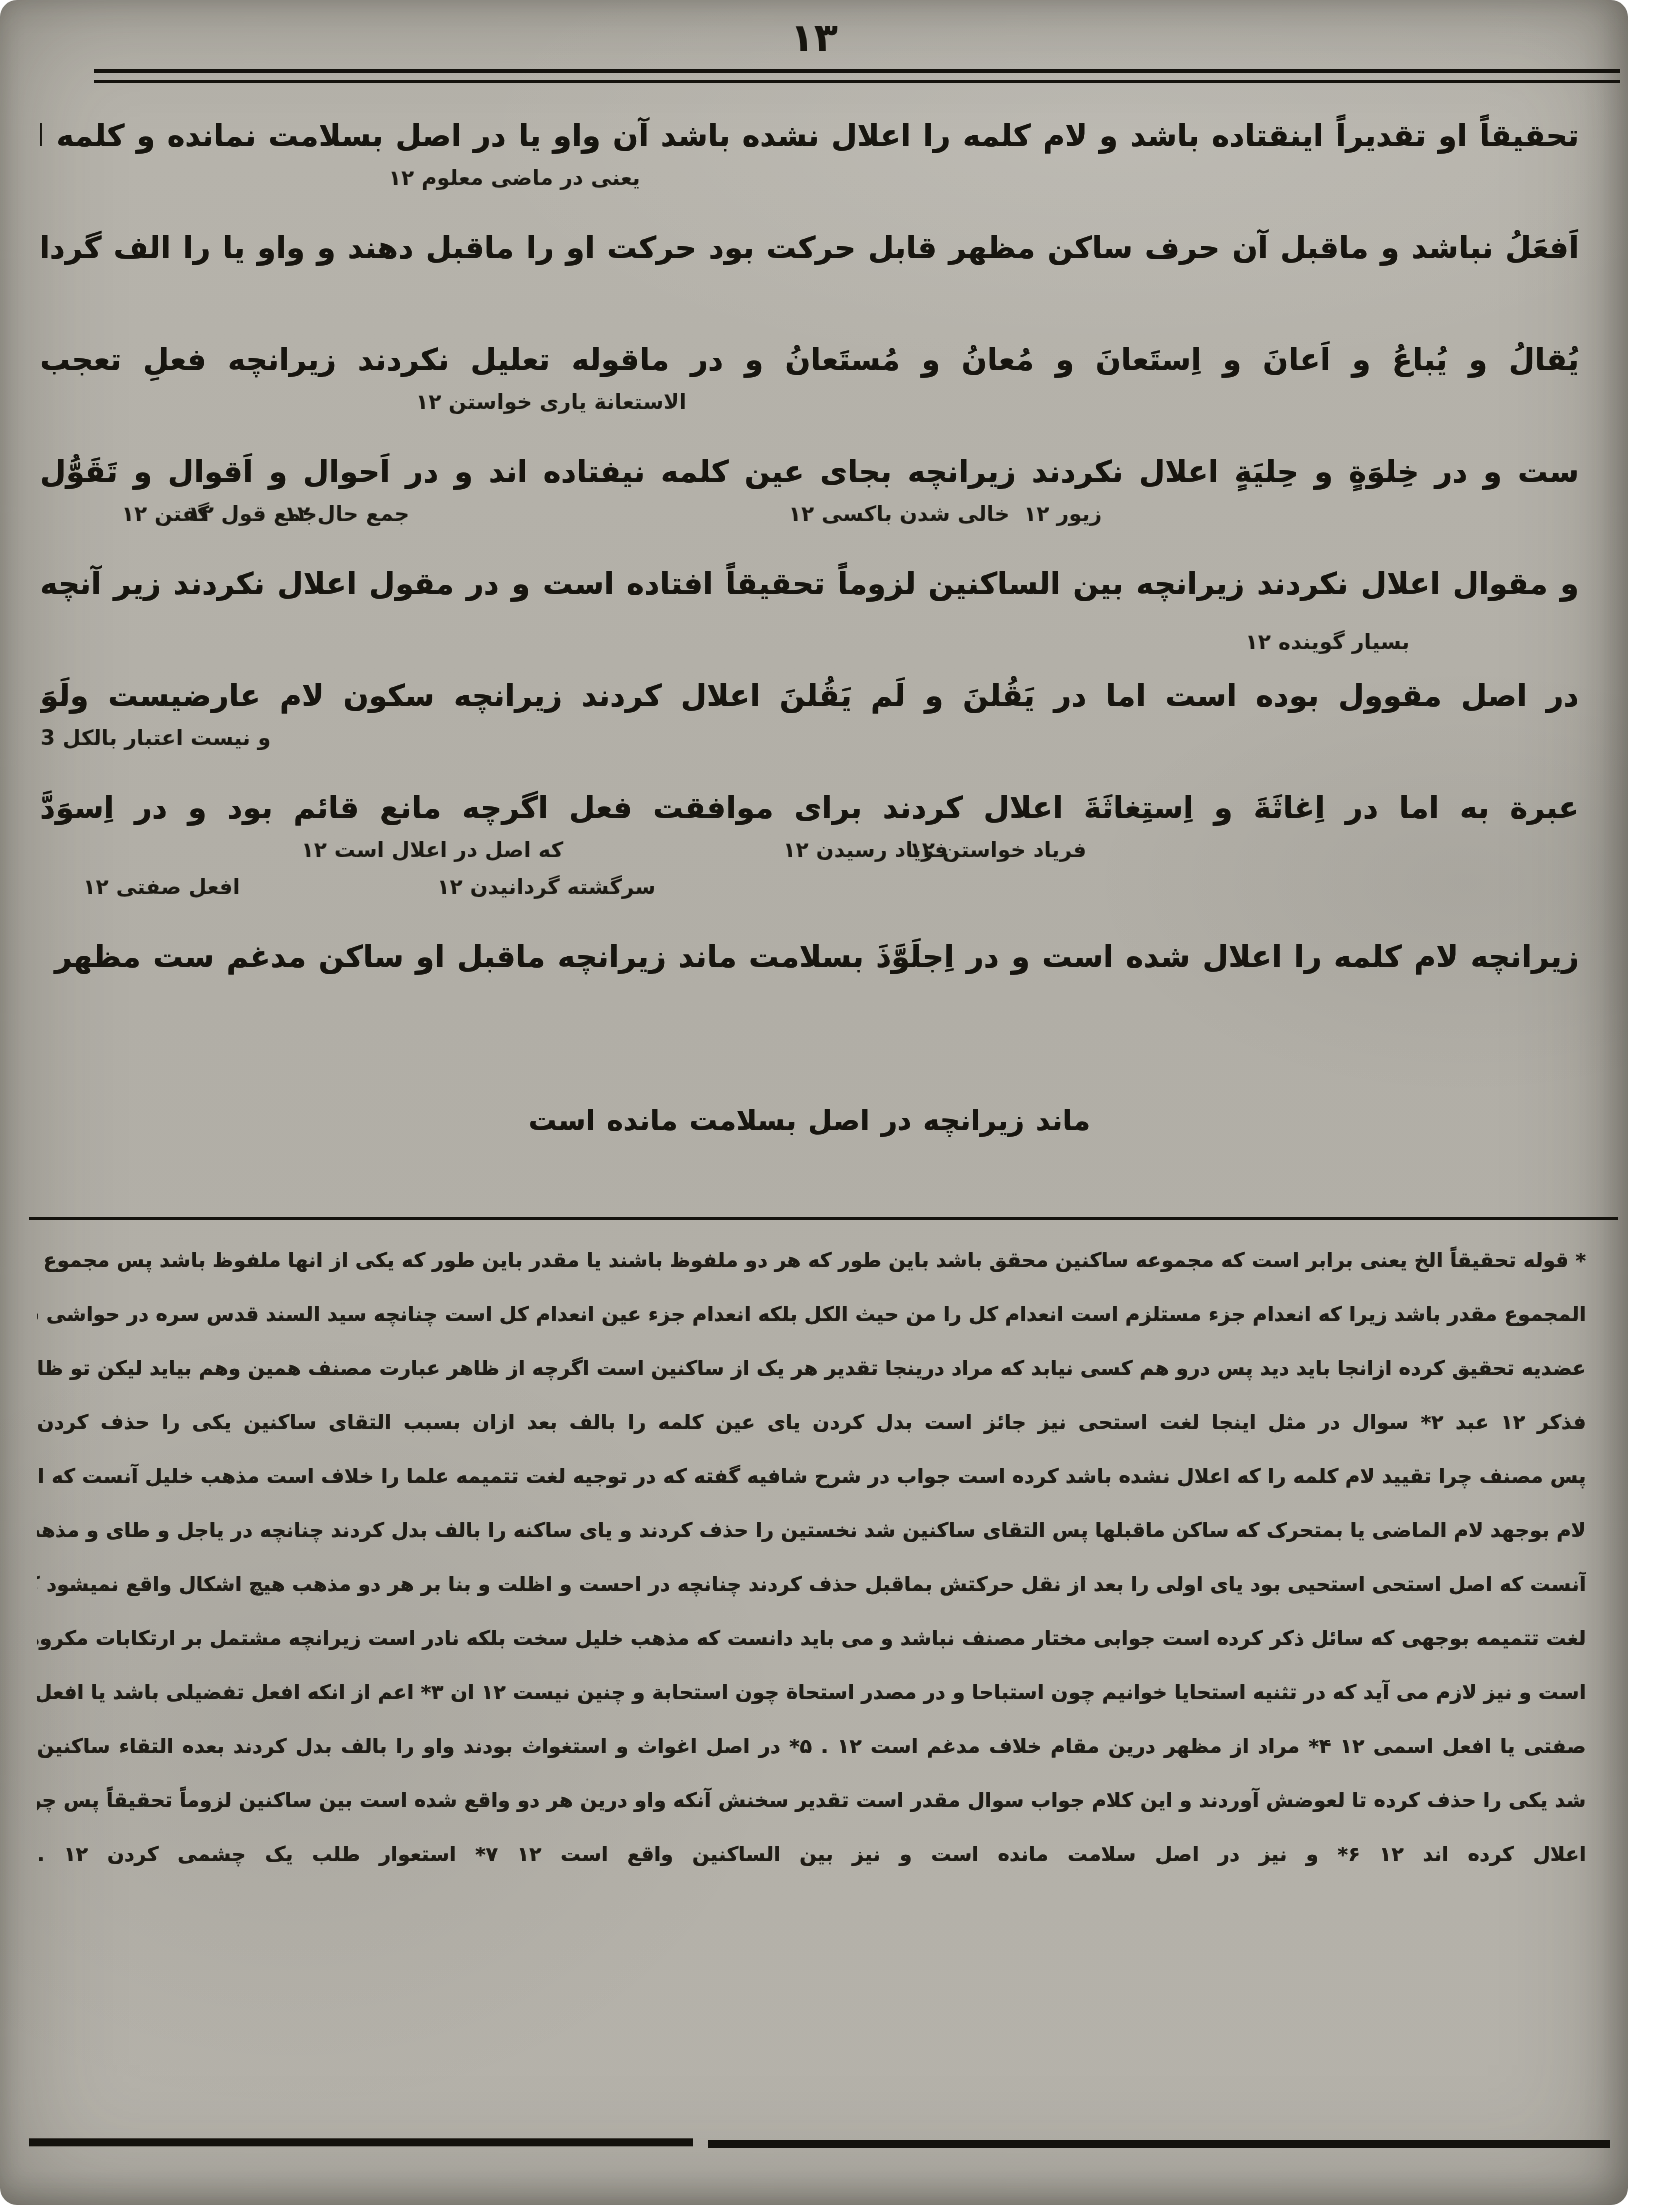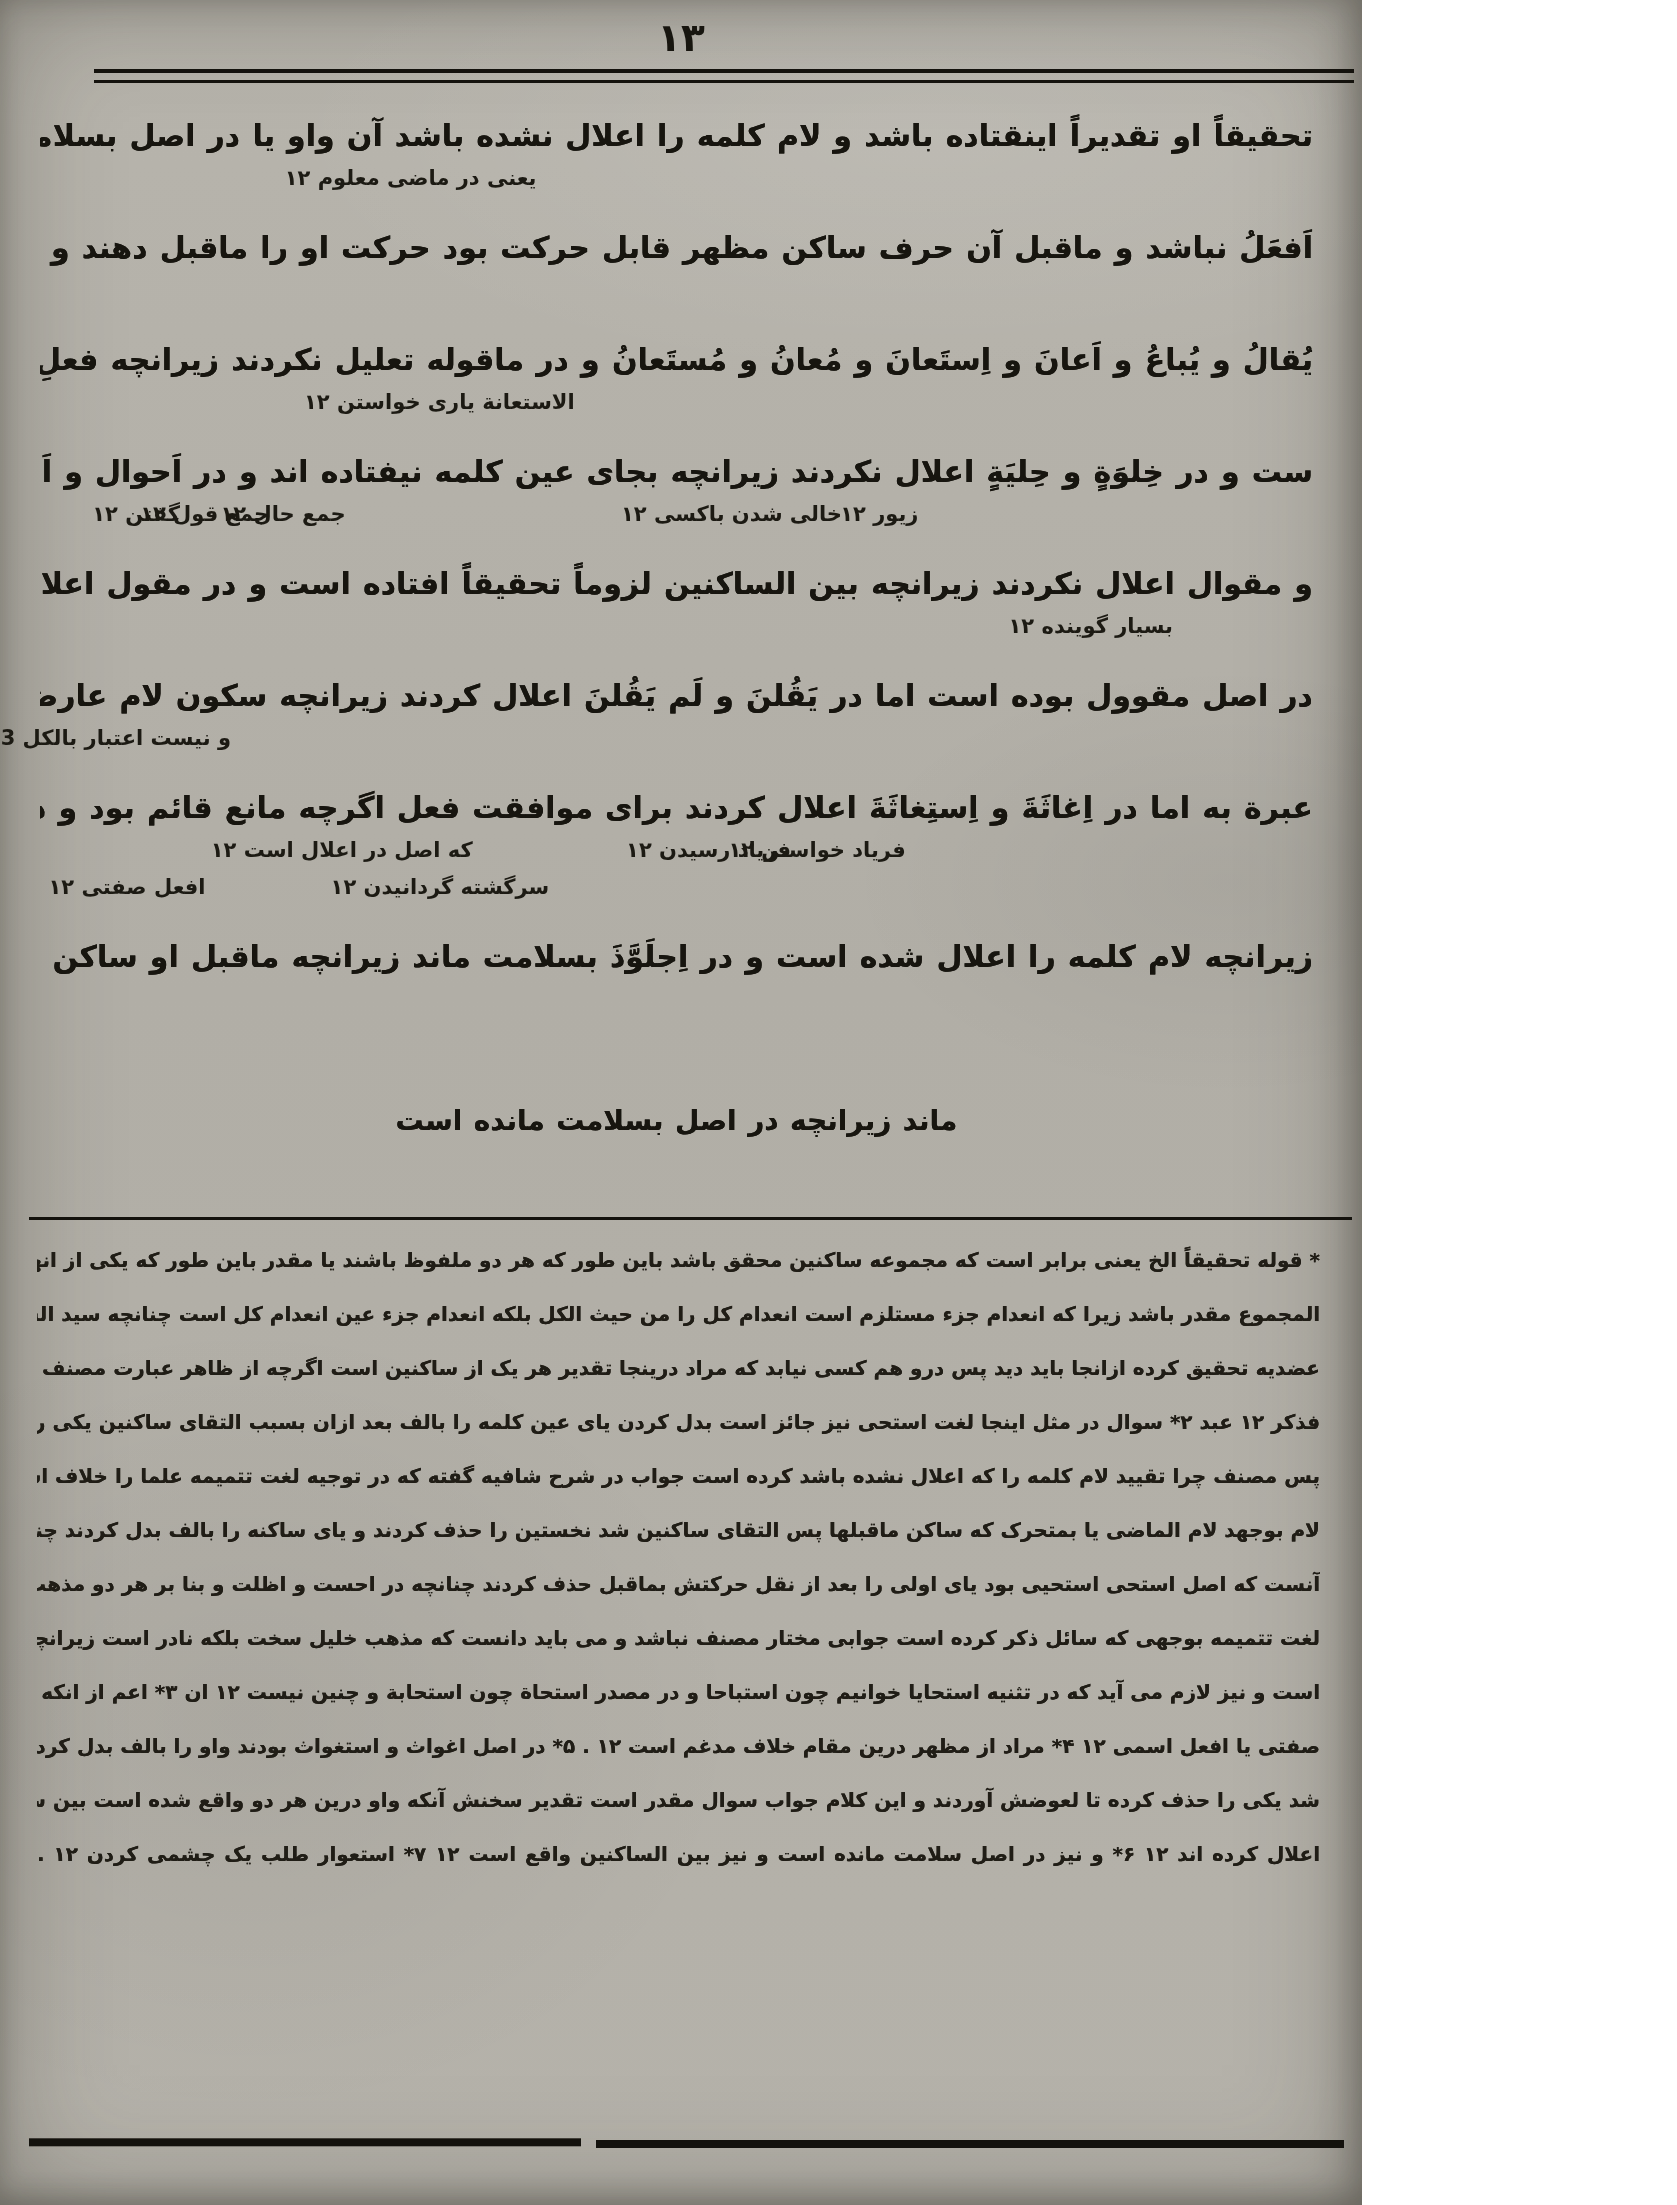--- a/index.html
+++ b/index.html
@@ -3,29 +3,30 @@
 <meta charset="utf-8">
 <style>
   html,body{margin:0;padding:0;}
   body{
     width:1678px;height:2205px;
     font-family:"DejaVu Sans",sans-serif;
     position:relative;
     overflow:hidden;
   }
   .page{
-    width:1362px;height:2205px;
+    width:1628px;height:2205px;
     color:#17150f;
     background:
       radial-gradient(1088px 419px at 68% 6%, rgba(255,255,255,.09), transparent 60%),
       radial-gradient(837px 670px at 18% 78%, rgba(0,0,0,.05), transparent 60%),
       radial-gradient(586px 335px at 90% 40%, rgba(0,0,0,.05), transparent 65%),
       linear-gradient(180deg,#b7b4ac 0%,#b1aea6 45%,#b5b2aa 100%);
     box-shadow:inset 0 0 117px rgba(40,38,30,.35), inset -15px 0 33px rgba(40,38,30,.22), inset 0 -11.7px 25px rgba(40,38,30,.18);
     position:relative;
+    border-radius:17px;
   }
   
   .page-header{padding-top:13.4px;}
   .page-number{
     text-align:center;font-size:39px;font-weight:bold;line-height:49px;
     letter-spacing:0.8px;
   }
   .rule-double{
     margin:6.7px 8.4px 0 94px;height:6.7px;
     border-top:4.2px solid #14120d;border-bottom:3.3px solid #14120d;
@@ -118,21 +119,21 @@
             <span class="gloss" style="right: 31%;">زیور ۱۲</span>
             <span class="gloss" style="right: 76%;">جمع حال ۱۲</span>
             <span class="gloss" style="right: 82%;">جمع قول ۱۲</span>
             <span class="gloss" style="right: 89%; text-align: right;">گفتن ۱۲</span>
           </div>
   </div>
 
   <div class="line-wrap">
     <div class="main-line">و مقوال اعلال نکردند زیرانچه بین الساکنین لزوماً تحقیقاً افتاده است و در مقول اعلال نکردند زیر آنچه</div>
     <div class="gloss-row">
-            <span class="gloss" style="right: 11%;">بسیار گوینده ۱۲</span>
+            <span class="gloss" style="right: 11%; margin-top: 16px;">بسیار گوینده ۱۲</span>
           </div>
   </div>
 
   <div class="line-wrap">
     <div class="main-line">در اصل مقوول بوده است اما در یَقُلنَ و لَم یَقُلنَ اعلال کردند زیرانچه سکون لام عارضیست ولَوَ</div>
     <div class="gloss-row">
             <span class="gloss" style="right: 85%;">و نیست اعتبار بالکل 3</span>
           </div>
   </div>
 

